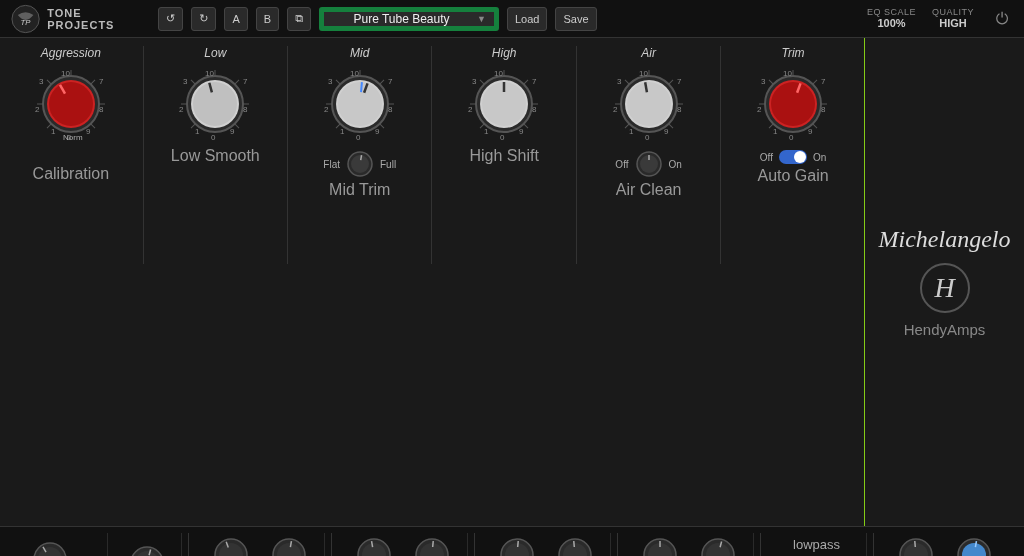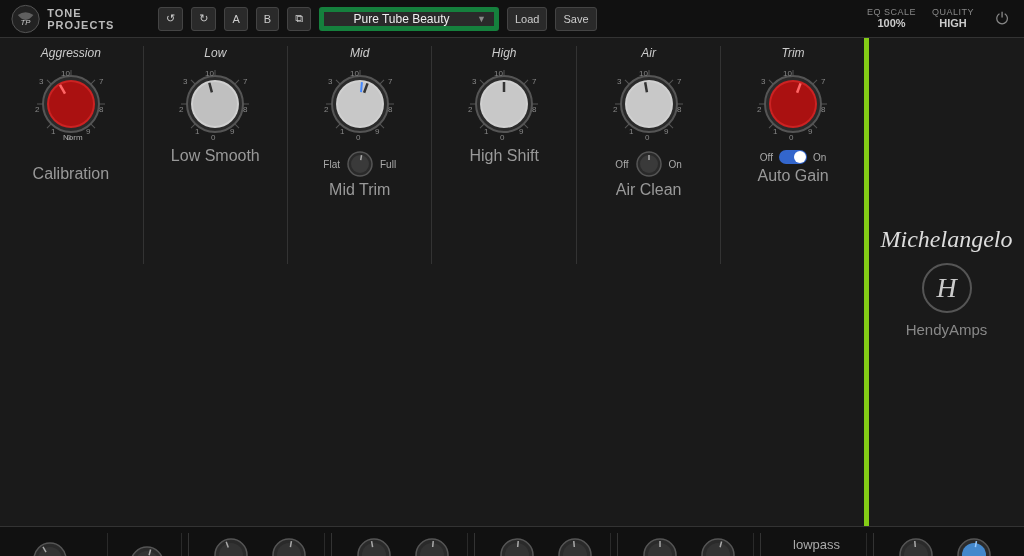--- a/index.html
+++ b/index.html
@@ -171,21 +171,21 @@
       width: 1px;
       background: #333;
       margin: 0 5px;
       align-self: stretch;
     }
 
     
     .brand-panel {
       width: 160px;
       background: #1a1a1a;
-      border-left: 5px solid #84cc16;
+      border-left: 1px solid #84cc16;
       display: flex;
       flex-direction: column;
       align-items: center;
       justify-content: center;
       padding: 10px;
     }
     .brand-name {
       font-family: Georgia, serif;
       font-size: 24px;
       color: #ddd;

